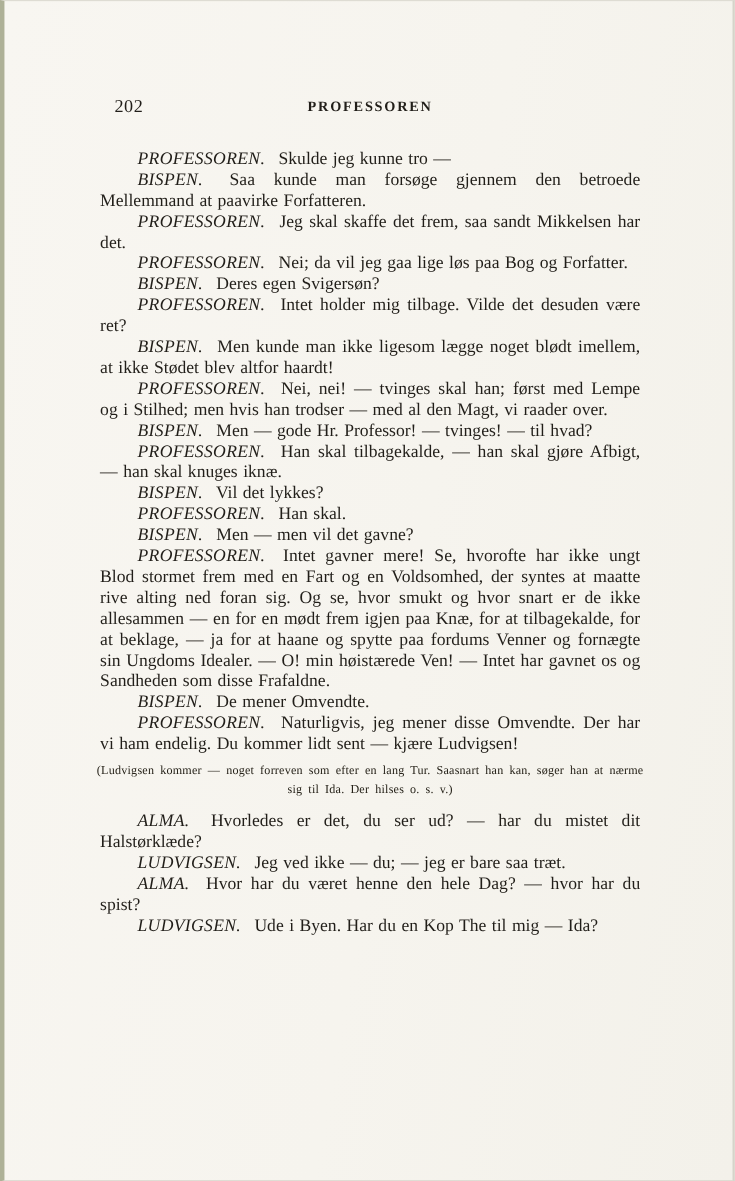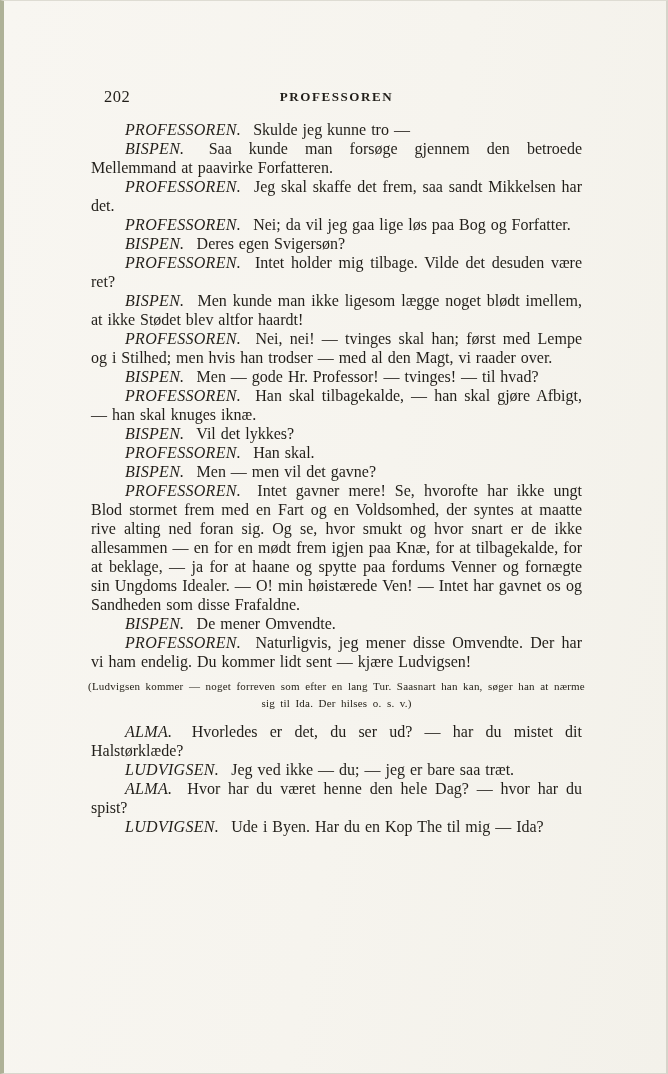--- a/index.html
+++ b/index.html
@@ -18,21 +18,21 @@
     border-top: 1px solid #dedcd3;
     border-bottom: 1px solid #d9d7cd;
     padding: 86px 84px 0 87px;
     font-family: "Liberation Serif", serif;
     color: #211e19;
     overflow: hidden;
   }
   .page-header {
     position: relative;
     height: 20px;
-    margin-bottom: 13px;
+    margin-bottom: 28px;
     font-family: Liberation Serif, serif;
   }
   .page-number {
     position: absolute;
     left: 13px;
     top: 0;
     font-size: 16.5px;
     letter-spacing: 0.5px;
   }
   .running-title {

